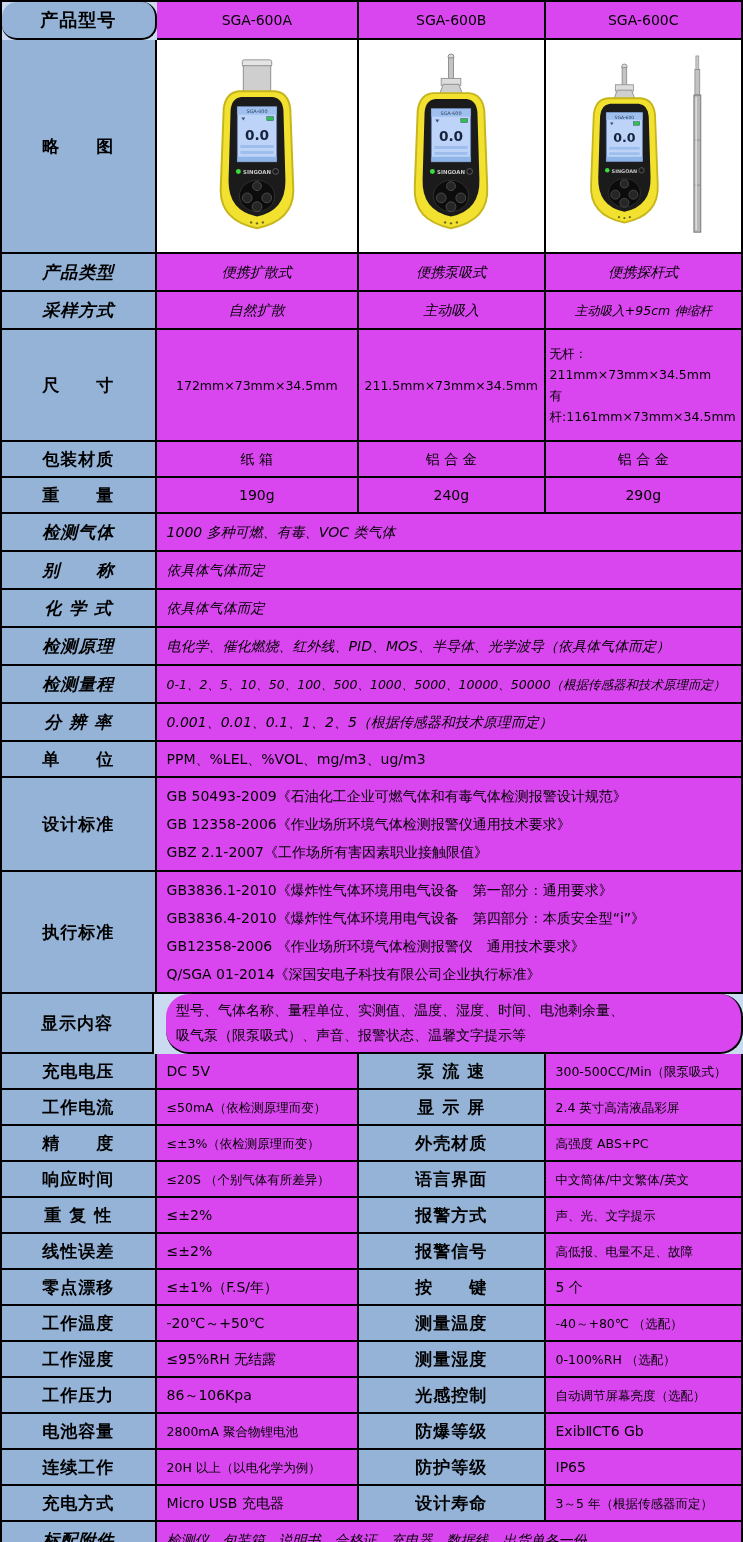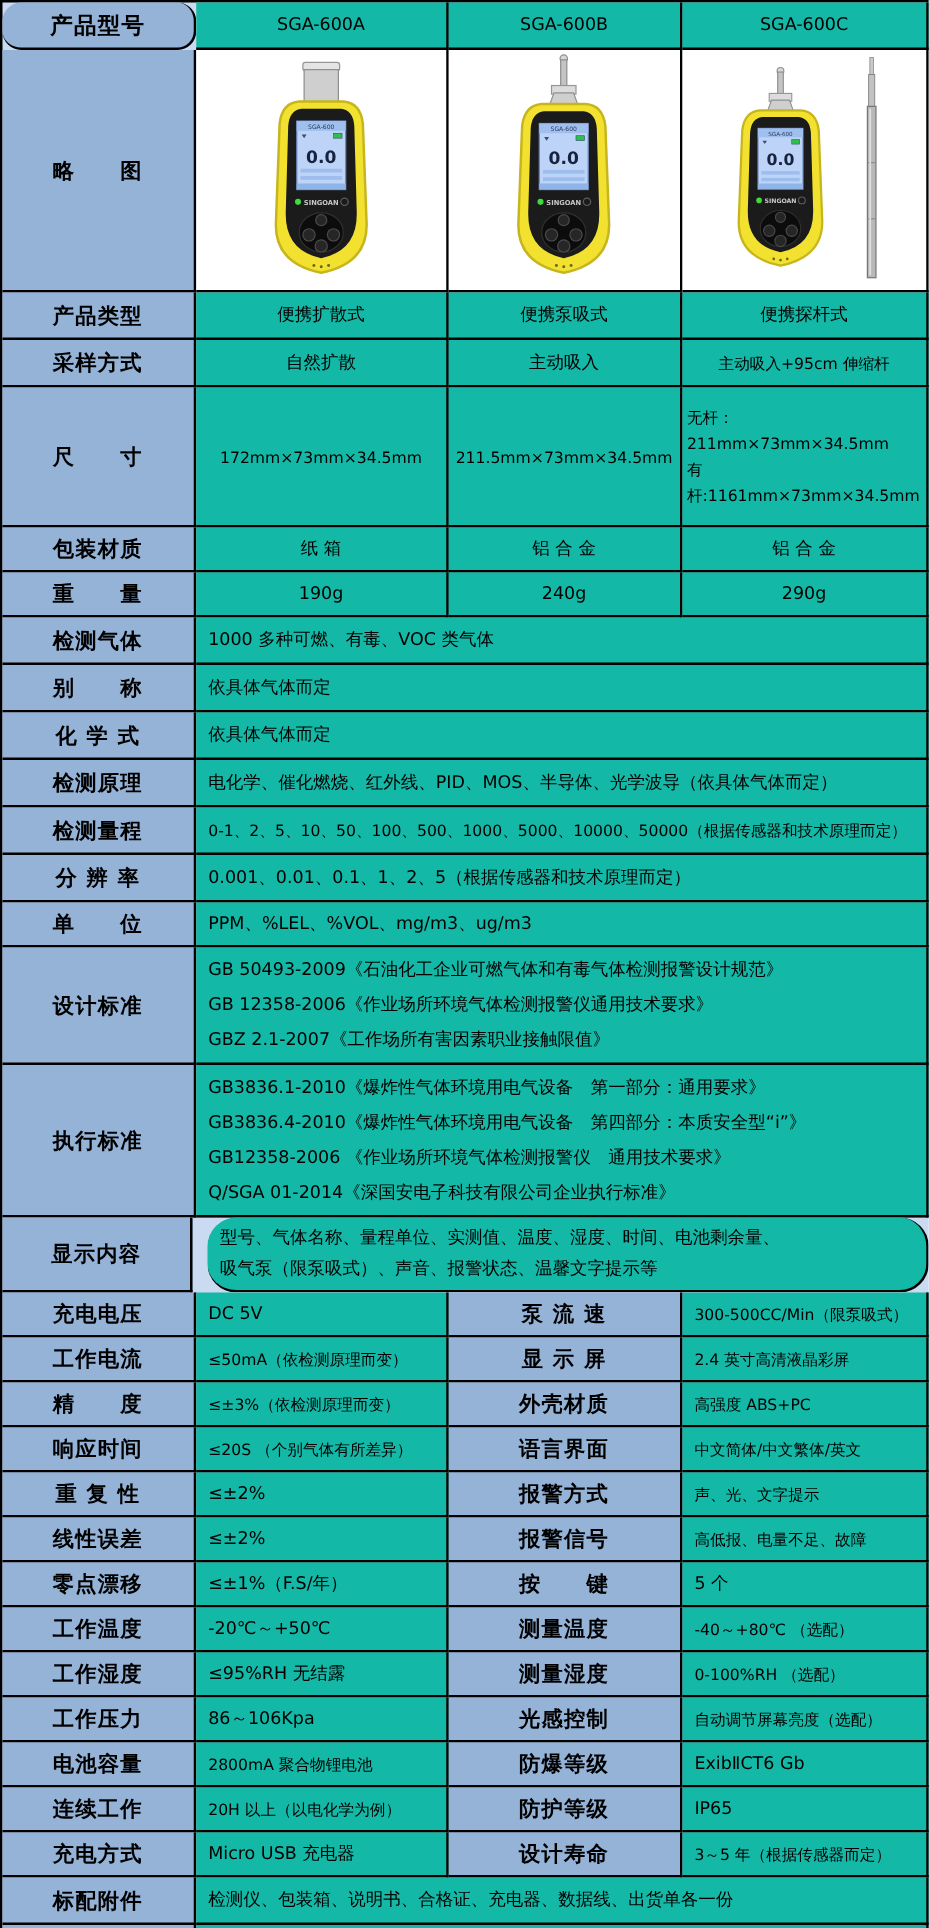--- a/index.html
+++ b/index.html
@@ -22,31 +22,31 @@
     overflow:hidden;
   }
   
   .c-label{width:155px;justify-content:center;text-align:center;
            background:#95b3d7;font-weight:bold;font-size:17px;letter-spacing:1px;}
   .c-a{width:203px;}
   .c-b{width:187px;}
   .c-c{width:198px;}
   .c-rest{width:588px;}
   
-  .val{background:#14b8a6;font-size:14px;line-height:24px;}
+  .val{background:#d946ef;font-size:14px;line-height:24px;}
   .center{justify-content:center;text-align:center;}
   .left{justify-content:flex-start;text-align:left;padding:4px 10px;}
   .small{font-size:12.5px;line-height:21px;}
   
   .h-head{min-height:38px;border-radius:15px;}
   .h-sketch{min-height:194px;}
-  .h38{min-height:38px;}
+  .h38{min-height:38px;font-style:italic;}
   .h36{min-height:36px;}
   .h48{min-height:48px;}
-  .sketch-cell{background:#fff;justify-content:center;align-items:center;padding:2px 0;}
+  .sketch-cell{background:#fff;justify-content:center;align-items:center;padding:12px 0;}
   .mid-label{width:187px;justify-content:center;text-align:center;
              background:#95b3d7;font-weight:bold;font-size:17px;letter-spacing:1px;}
   .dual-lval{width:203px;}
   .dual-rval{width:198px;}
 </style>
 </head>
 <body>
 
 <div class="spec-table">
 

